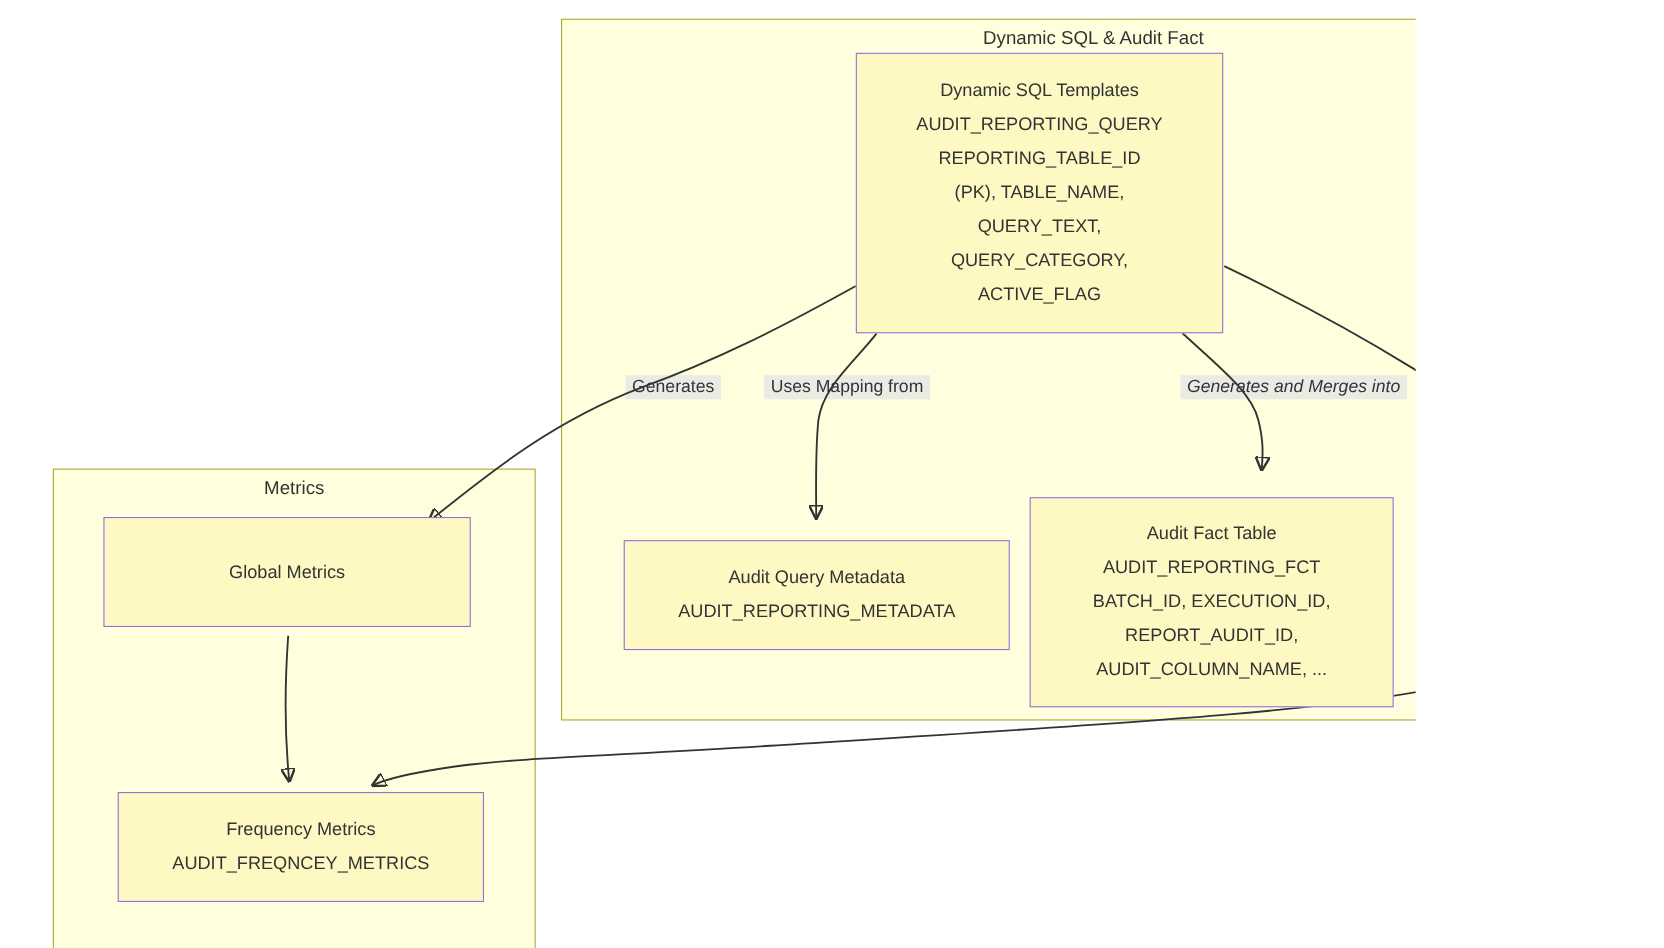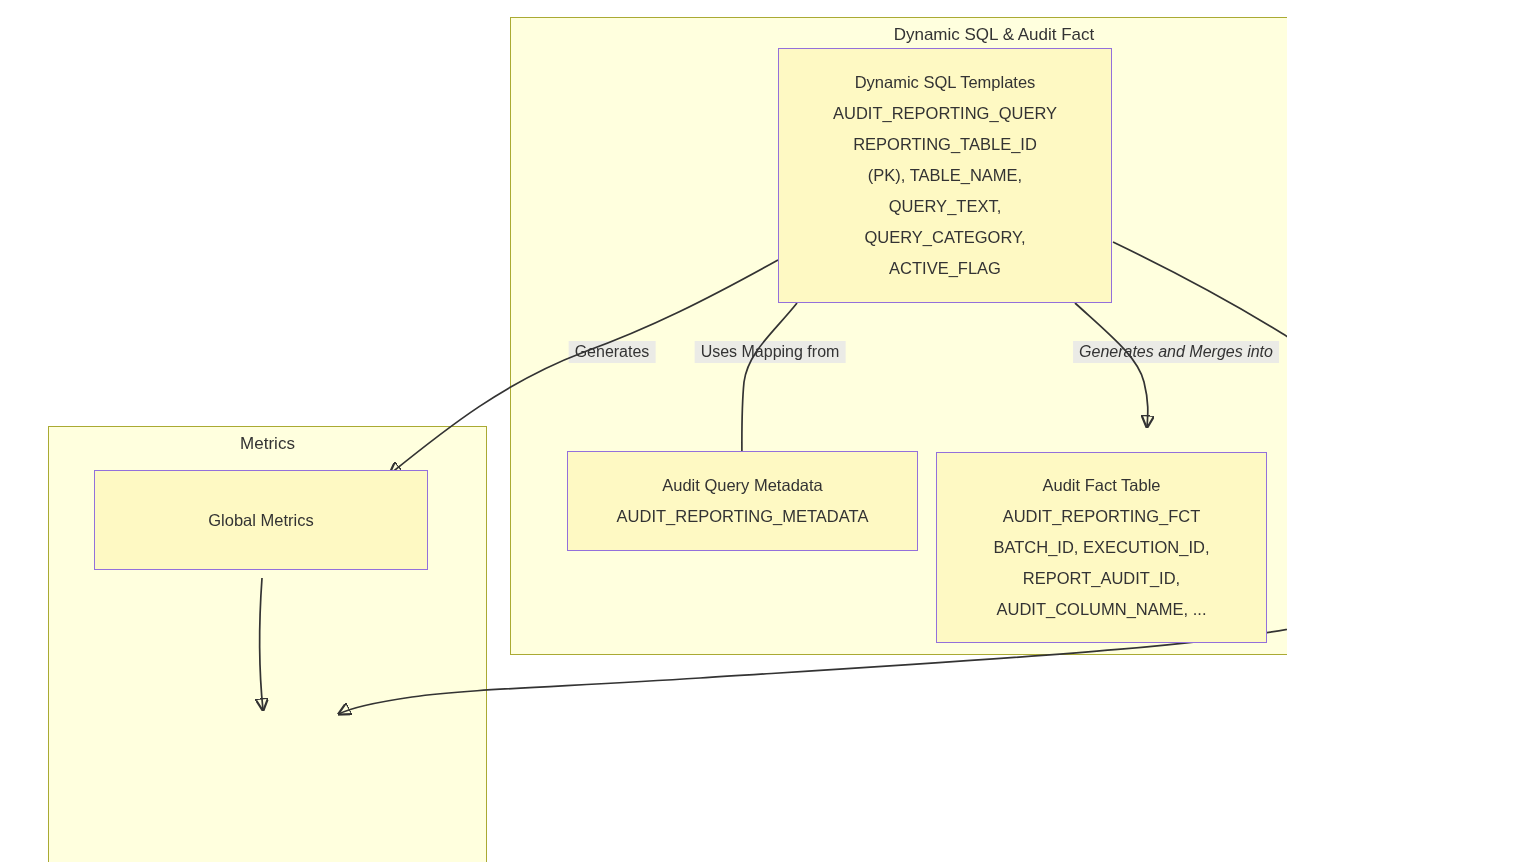--- a/index.html
+++ b/index.html
@@ -113,31 +113,35 @@
   <div class="node" style="left:778px; top:48px; width:334px; height:255px;">
     <div class="nl">Dynamic SQL Templates</div>
     <div class="nl">AUDIT_REPORTING_QUERY</div>
     <div class="nl">REPORTING_TABLE_ID</div>
     <div class="nl">(PK), TABLE_NAME,</div>
     <div class="nl">QUERY_TEXT,</div>
     <div class="nl">QUERY_CATEGORY,</div>
     <div class="nl">ACTIVE_FLAG</div>
   </div>
 
-  <div class="node" style="left:567px; top:451px; width:351px; height:100px;text-align:right;">
+  <div class="node" style="left:567px; top:491px; width:351px; height:100px;text-align:right;">
     <div class="nl">Audit Query Metadata</div>
     <div class="nl">AUDIT_REPORTING_METADATA</div>
   </div>
 
   <div class="node" style="left:936px; top:432px; width:331px; height:191px;margin-top:20px;">
     <div class="nl">Audit Fact Table</div>
     <div class="nl">AUDIT_REPORTING_FCT</div>
     <div class="nl">BATCH_ID, EXECUTION_ID,</div>
     <div class="nl">REPORT_AUDIT_ID,</div>
     <div class="nl">AUDIT_COLUMN_NAME, ...</div>
   </div>
 
   <div class="node" style="left:94px; top:470px; width:334px; height:100px;">
     <div class="nl">Global Metrics</div>
   </div>
 
+  <div class="node" style="left:107px; top:720px; width:333px; height:100px;">
+    <div class="nl">Frequency Metrics</div>
+    <div class="nl">AUDIT_FREQNCEY_METRICS</div>
+  </div>
 
 </div>
 
 </body></html>

